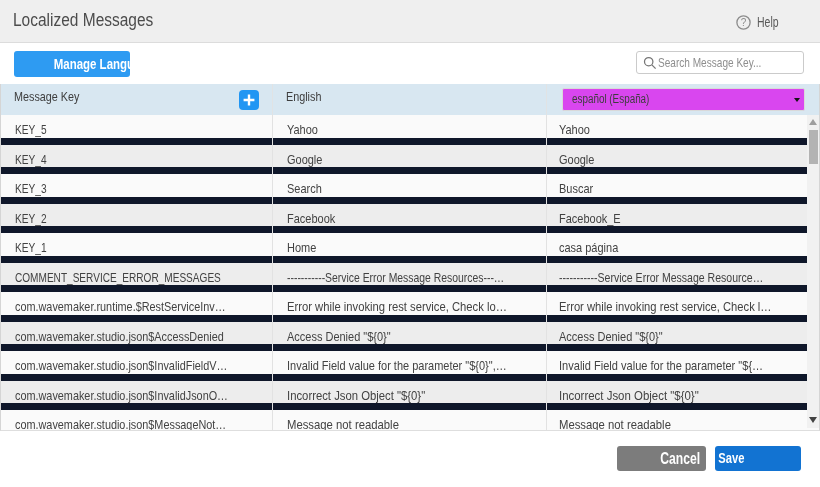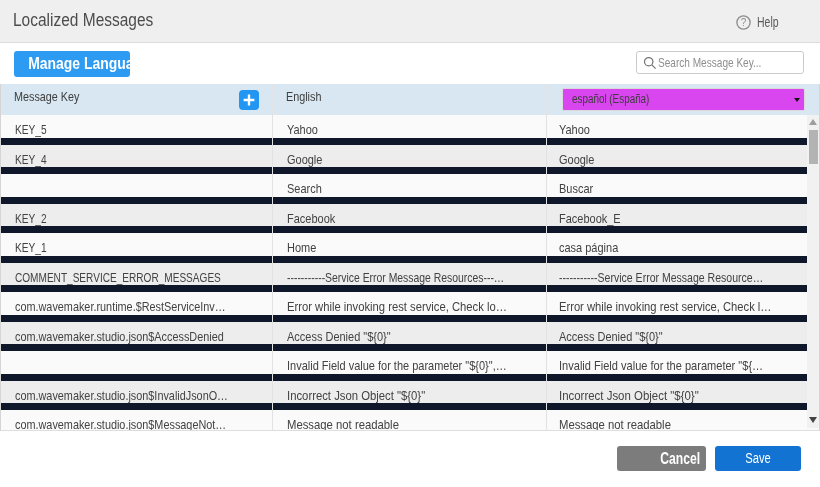--- a/index.html
+++ b/index.html
@@ -8,22 +8,22 @@
 .tx { display:inline-block; transform:scaleX(0.845); transform-origin:0 50%; white-space:nowrap; }
 .txc { display:inline-block; transform:scaleX(0.76); transform-origin:50% 50%; white-space:nowrap; }
 .titlebar { position:absolute; left:0; top:0; width:820px; height:43px;
   background:#efefef; border-bottom:1px solid #dcdcdc; }
 .title { position:absolute; left:13px; top:10px; font-size:17.5px; color:#4c4c4c; }
 .title .tx { transform:scaleX(0.885); }
 .help { position:absolute; left:736px; top:14px; font-size:14px; color:#5a5a5a; }
 .help .tx { transform:scaleX(0.75); }
 .help svg { vertical-align:-3px; margin-right:6px; }
 .btn-manage { position:absolute; left:14px; top:51px; width:116px; height:26px;
-  background:#2e9bf2; color:#fff; font-weight:bold; font-size:17px;
-  border-radius:3px; text-align:center; line-height:26px; }
+  background:#2e9bf2; color:#fff; font-weight:bold; font-size:14px;
+  border-radius:3px; text-align:center; line-height:26px;padding-left:28px; }
 .btn-manage .txc { transform:scaleX(0.82); }
 .search { position:absolute; left:636px; top:51px; width:168px; height:23px;
   border:1px solid #cbcbcb; border-radius:3px; background:#fff;
   font-size:13px; color:#8e8e8e; line-height:21px; padding-left:21px; }
 .search .tx { transform:scaleX(0.775); }
 .search svg { position:absolute; left:6px; top:4px; }
 .grid { position:absolute; left:0; top:84px; width:820px; height:347px;
   border-left:1px solid #d5d5d5; border-right:1px solid #d5d5d5;
   border-bottom:1px solid #dedede; overflow:hidden; }
 .ghead { position:absolute; left:0; top:0; width:818px; height:31px;
@@ -59,22 +59,22 @@
 .sarr-up { position:absolute; left:2px; top:4px; width:0; height:0;
   border-left:4.5px solid transparent; border-right:4.5px solid transparent;
   border-bottom:6px solid #9e9e9e; }
 .sarr-dn { position:absolute; left:2px; bottom:5px; width:0; height:0;
   border-left:4.5px solid transparent; border-right:4.5px solid transparent;
   border-top:6px solid #424242; }
 .btn-cancel { position:absolute; left:617px; top:446px; width:89px; height:25px;
   background:#7c7c7c; color:#fff; font-weight:bold; font-size:16px;
   border-radius:3px; text-align:right; line-height:25px; }
 .btn-save { position:absolute; left:715px; top:446px; width:86px; height:25px;
-  background:#1273d2; color:#fff; font-weight:normal; font-size:14px;
-  border-radius:3px; text-align:center; line-height:25px; }
+  background:#1273d2; color:#fff; font-weight:bold; font-size:14px;
+  border-radius:3px; line-height:25px; }
 </style>
 </head>
 <body>
 <div class="titlebar">
   <div class="title"><span class="tx">Localized Messages</span></div>
   <div class="help">
     <svg width="15" height="15" viewBox="0 0 15 15">
       <circle cx="7.5" cy="7.5" r="6.6" fill="none" stroke="#8c8c8c" stroke-width="1.3"></circle>
       <text x="7.5" y="11" text-anchor="middle" font-size="10" fill="#8c8c8c" font-family="Liberation Sans">?</text>
     </svg><span class="tx">Help</span></div>
@@ -105,20 +105,21 @@
         <span class="cell k1"><span class="tx" style="transform:scaleX(0.78)">KEY_5</span></span>
         <span class="cell k2"><span class="tx">Yahoo</span></span>
         <span class="cell k3"><span class="tx">Yahoo</span></span>
       </div>
     <div class="row even">
         <span class="cell k1"><span class="tx" style="transform:scaleX(0.78)">KEY_4</span></span>
         <span class="cell k2"><span class="tx">Google</span></span>
         <span class="cell k3"><span class="tx">Google</span></span>
       </div>
     <div class="row odd">
+        <span class="cell k1"><span class="tx" style="transform:scaleX(0.78)">KEY_3</span></span>
         <span class="cell k2"><span class="tx">Search</span></span>
         <span class="cell k3"><span class="tx">Buscar</span></span>
       </div>
     <div class="row even">
         <span class="cell k1"><span class="tx" style="transform:scaleX(0.78)">KEY_2</span></span>
         <span class="cell k2"><span class="tx">Facebook</span></span>
         <span class="cell k3"><span class="tx">Facebook_E</span></span>
       </div>
     <div class="row odd">
         <span class="cell k1"><span class="tx" style="transform:scaleX(0.78)">KEY_1</span></span>
@@ -134,20 +135,21 @@
         <span class="cell k1"><span class="tx" style="transform:scaleX(0.835)">com.wavemaker.runtime.$RestServiceInv…</span></span>
         <span class="cell k2"><span class="tx" style="transform:scaleX(0.865)">Error while invoking rest service, Check lo…</span></span>
         <span class="cell k3"><span class="tx" style="transform:scaleX(0.86)">Error while invoking rest service, Check l…</span></span>
       </div>
     <div class="row even">
         <span class="cell k1"><span class="tx" style="transform:scaleX(0.835)">com.wavemaker.studio.json$AccessDenied</span></span>
         <span class="cell k2"><span class="tx">Access Denied "${0}"</span></span>
         <span class="cell k3"><span class="tx">Access Denied "${0}"</span></span>
       </div>
     <div class="row odd">
+        <span class="cell k1"><span class="tx" style="transform:scaleX(0.835)">com.wavemaker.studio.json$InvalidFieldV…</span></span>
         <span class="cell k2"><span class="tx" style="transform:scaleX(0.845)">Invalid Field value for the parameter "${0}",…</span></span>
         <span class="cell k3"><span class="tx" style="transform:scaleX(0.85)">Invalid Field value for the parameter "${…</span></span>
       </div>
     <div class="row even">
         <span class="cell k1"><span class="tx" style="transform:scaleX(0.835)">com.wavemaker.studio.json$InvalidJsonO…</span></span>
         <span class="cell k2"><span class="tx" style="transform:scaleX(0.87)">Incorrect Json Object "${0}"</span></span>
         <span class="cell k3"><span class="tx" style="transform:scaleX(0.88)">Incorrect Json Object "${0}"</span></span>
       </div>
     <div class="row odd">
         <span class="cell k1"><span class="tx" style="transform:scaleX(0.835)">com.wavemaker.studio.json$MessageNot…</span></span>

